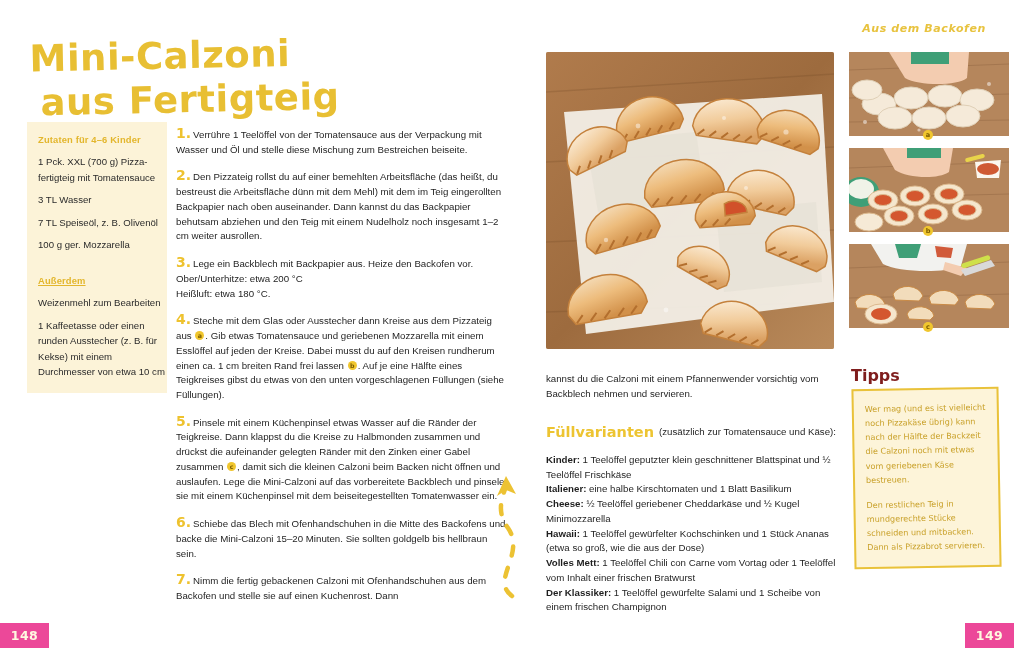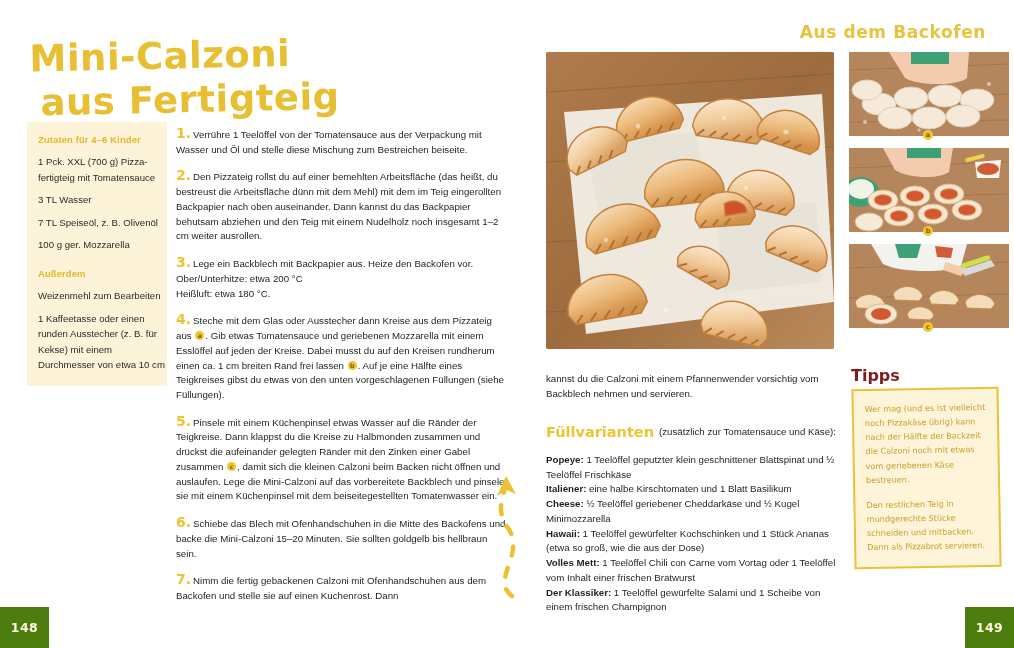--- a/index.html
+++ b/index.html
@@ -12,25 +12,26 @@
   .page {
     position: relative;
     width: 1014px; height: 648px;
     background: #ffffff;
   }
 
   
   .running-head {
     position: absolute;
     top: 22px; right: 28px;
-    font-size: 17px;
+    font-size: 11px;
     color: #e8c33f;
     letter-spacing: .6px;
     font-family: "DejaVu Sans", sans-serif;
     font-weight: 600;
+    font-style: italic;
   }
 
   
   .recipe-title {
     position: absolute;
     left: 30px; top: 34px;
     width: 330px;
     font-family: "DejaVu Sans", sans-serif;
     font-weight: 700;
     font-size: 37px;
@@ -52,21 +53,21 @@
     line-height: 1.62;
     color: #2b2b2b;
   }
   .ing-head {
     color: #e3b62c;
     font-weight: 700;
     font-size: 9.4px;
     margin-bottom: 7px;
     letter-spacing: .15px;
   }
-  .ing-head.second { margin-top: 13px; }
+  .ing-head.second { margin-top: 20px; text-decoration: underline; }
   .ing-item { margin-bottom: 7px; }
   .ing-item:last-child { margin-bottom: 0; }
 
   
   .steps {
     position: absolute;
     left: 176px; top: 126px;
     width: 332px;
     font-size: 9.7px;
     line-height: 1.52;
@@ -211,22 +212,22 @@
     width: 147px; height: 180px;
     background: #f6e6b4;
     transform: rotate(-1deg);
     z-index: -1;
   }
 
   
   .pagetab {
     position: absolute;
     bottom: 0;
-    width: 49px; height: 41px;
-    background: #4d7c0f;
+    width: 49px; height: 25px;
+    background: #ec4899;
     color: #fff8e0;
     font-family: "DejaVu Sans", sans-serif;
     font-weight: 700;
     font-size: 12.5px;
     display: flex;
     align-items: center;
     justify-content: center;
     letter-spacing: .5px;
   }
   .pagetab-left  { left: 0; }
@@ -387,21 +388,21 @@
       </g>
     </svg>
   </div>
 
   <div class="cont-text">kannst du die Calzoni mit einem Pfannenwender vorsichtig vom Backblech nehmen und servieren.</div>
 
   <div class="fill-head">
     <span>Füllvarianten</span><span class="sub">(zusätzlich zur Tomatensauce und Käse):</span>
   </div>
   <div class="fill-list">
-    <div><b>Popeye:</b><span> 1 Teelöffel geputzter klein geschnittener Blattspinat und ½ Teelöffel Frischkäse</span></div>
+    <div><b>Kinder:</b><span> 1 Teelöffel geputzter klein geschnittener Blattspinat und ½ Teelöffel Frischkäse</span></div>
     <div><b>Italiener:</b><span> eine halbe Kirschtomaten und 1 Blatt Basilikum</span></div>
     <div><b>Cheese:</b><span> ½ Teelöffel geriebener Cheddarkäse und ½ Kugel Minimozzarella</span></div>
     <div><b>Hawaii:</b><span> 1 Teelöffel gewürfelter Kochschinken und 1 Stück Ananas (etwa so groß, wie die aus der Dose)</span></div>
     <div><b>Volles Mett:</b><span> 1 Teelöffel Chili con Carne vom Vortag oder 1 Teelöffel vom Inhalt einer frischen Bratwurst</span></div>
     <div><b>Der Klassiker:</b><span> 1 Teelöffel gewürfelte Salami und 1 Scheibe von einem frischen Champignon</span></div>
   </div>
 
   <div class="thumb thumb-a">
     <svg viewBox="0 0 160 84" xmlns="http://www.w3.org/2000/svg">
       <rect width="160" height="84" fill="#b5865c"></rect>

